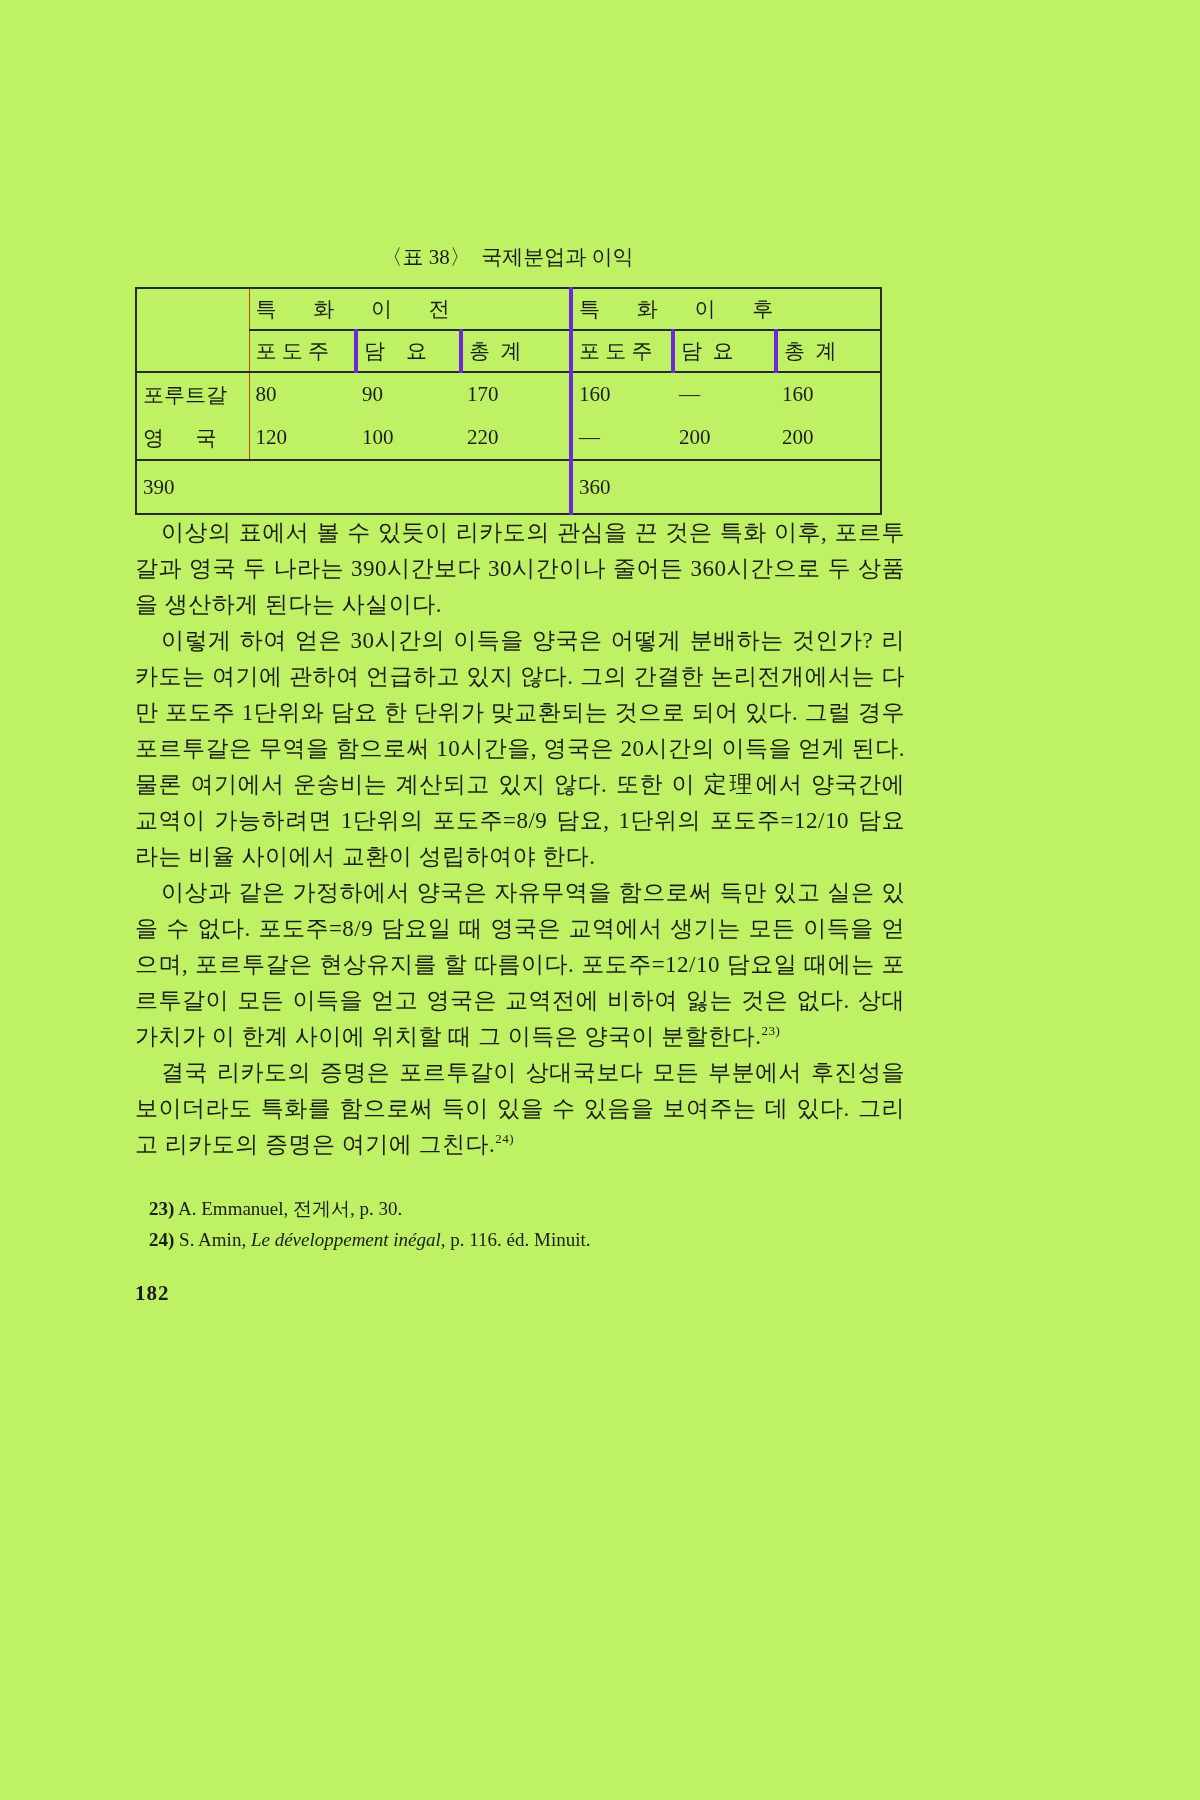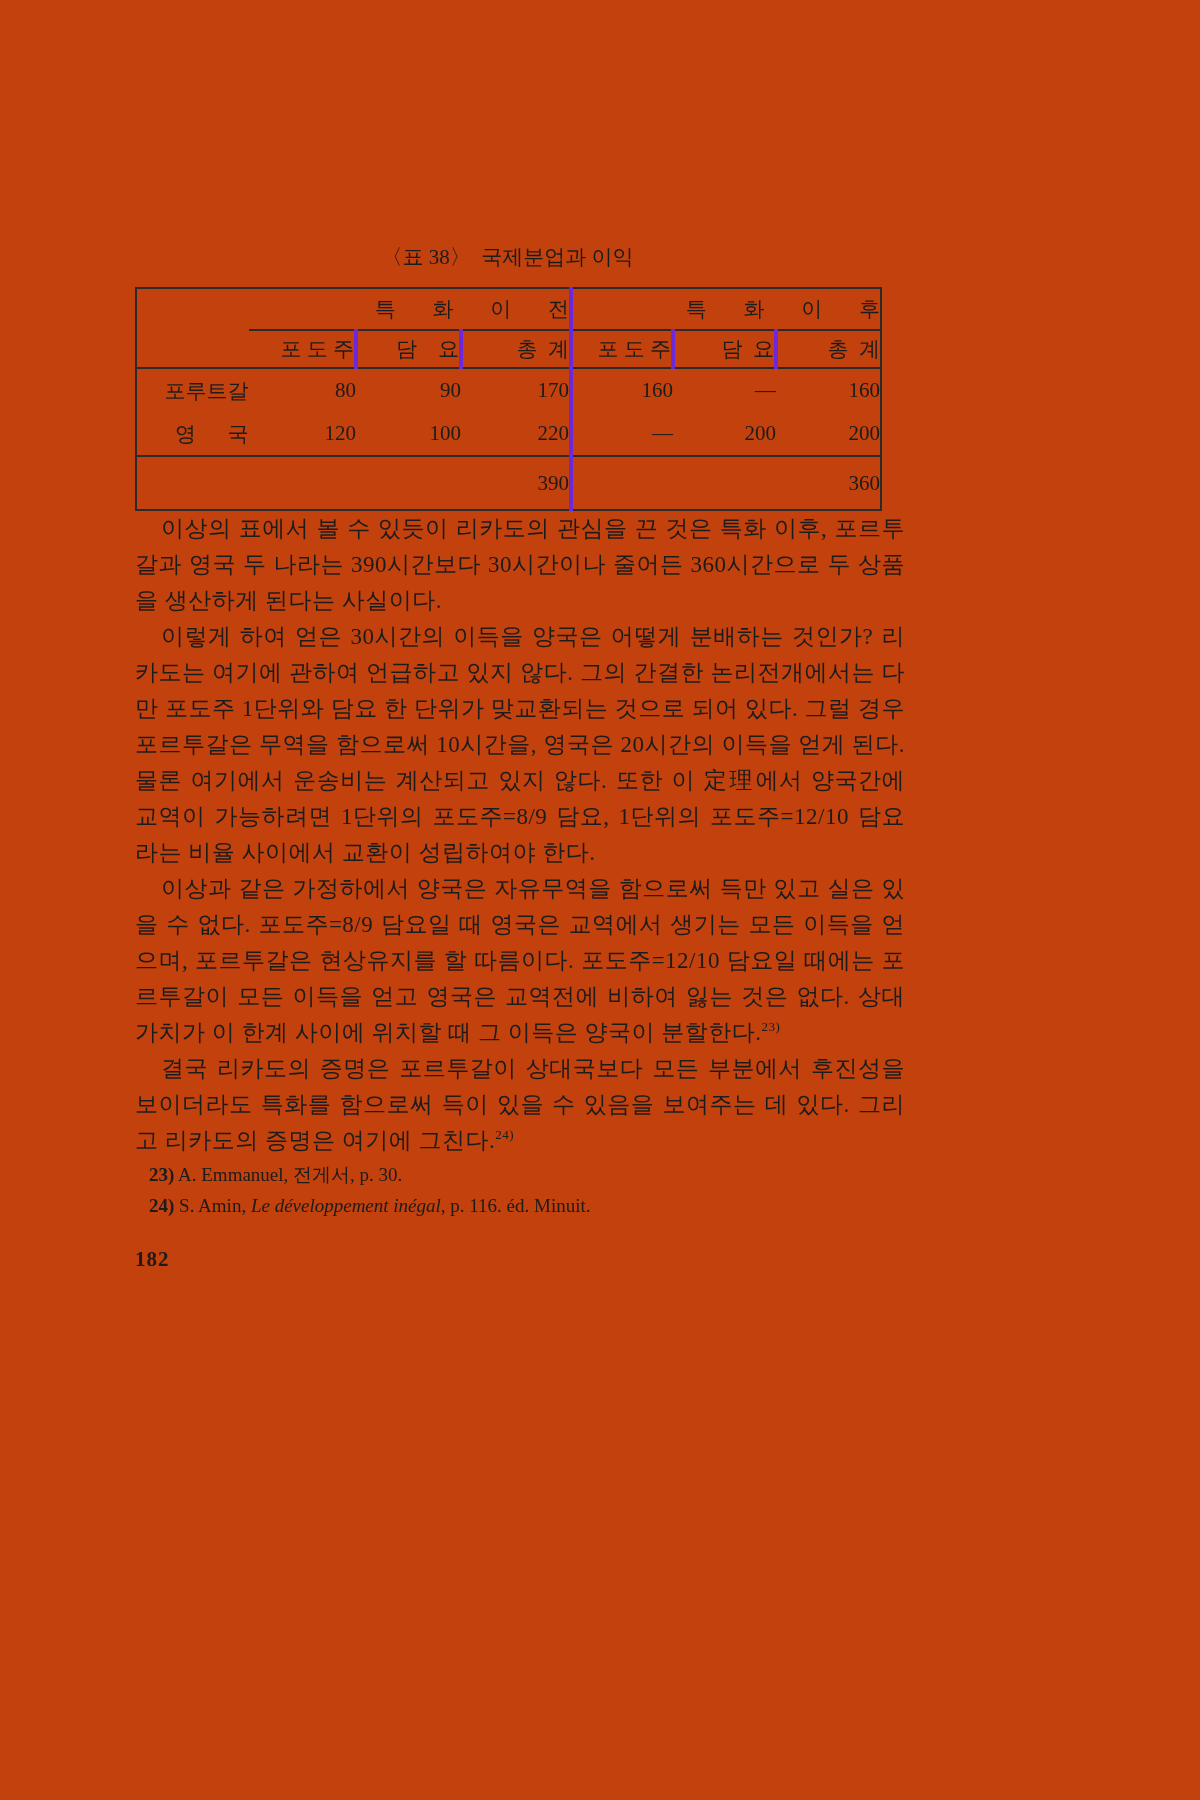--- a/index.html
+++ b/index.html
@@ -5,64 +5,65 @@
   html, body { margin: 0; padding: 0; }
   body {
     background: #ffffff;
     font-family: "Liberation Serif", "DejaVu Serif", serif;
     color: #1c1c1c;
   }
   .page {
     position: relative;
     width: 1200px;
     height: 1800px;
-    background: #c2410c;
+    background: #bef264;
     box-sizing: border-box;
     padding: 243px 0 0 135px;
     overflow: hidden;
   }
   .table-caption {
     width: 745px;
     text-align: center;
     font-size: 21px;
     white-space: pre;
     margin-bottom: 16px;
   }
   table.division {
     border-collapse: collapse;
     width: 745px;
     table-layout: fixed;
     font-size: 21px;
     border: 2px solid #2a2a2a;
   }
   table.division td {
-    text-align: right;
+    text-align: left;
     vertical-align: middle;
     white-space: pre;
-    padding: 0;
+    padding: 6px;
   }
   tr.gh-row    { height: 42px; }
   tr.ch-row    { height: 38px; margin-top: 8px; }
   tr.data-row  { height: 44px; }
   tr.total-row { height: 54px; }
   .b-r { border-right: 1px solid #c2410c; margin-left: 16px; }
   .b-b { border-bottom: 2px solid #2a2a2a; }
   .b-l { border-left: 4px solid #6d28d9; }
   td.total-left  { text-align: right; padding-right: 36px; }
   td.total-right { text-align: right; padding-right: 34px; }
   .body-text {
     width: 770px;
     font-size: 23px;
     line-height: 36px;
     text-align: justify;
     letter-spacing: 0.5px;
   }
   .body-text p { margin: 0; text-indent: 26px; }
   sup.fn-ref { font-size: 13px; vertical-align: super; line-height: 0; }
   .footnotes {
+    margin-top: 30px;
     margin-left: 14px;
     width: 740px;
     font-size: 19px;
     line-height: 31px;
   }
   .footnotes p { margin: 0; }
   .footnotes b { font-weight: bold; }
   .page-number {
     margin-top: 26px;
     font-size: 21px;

